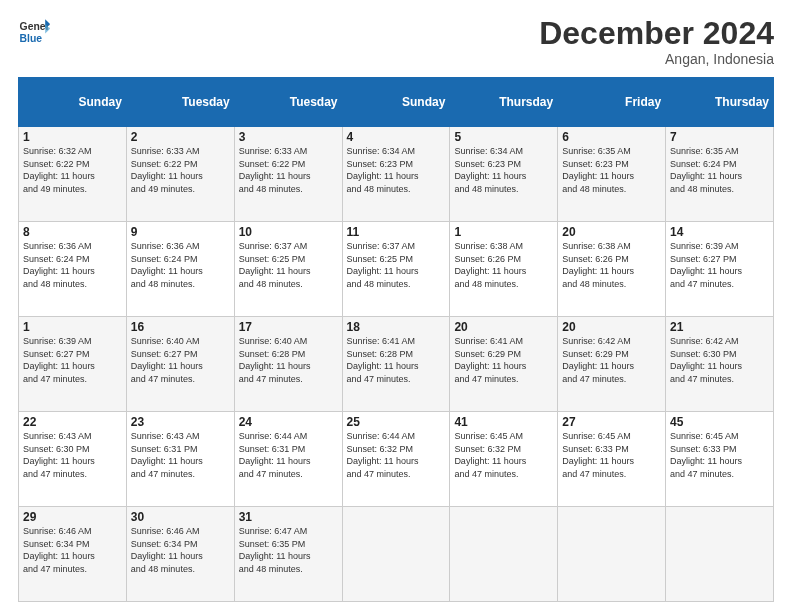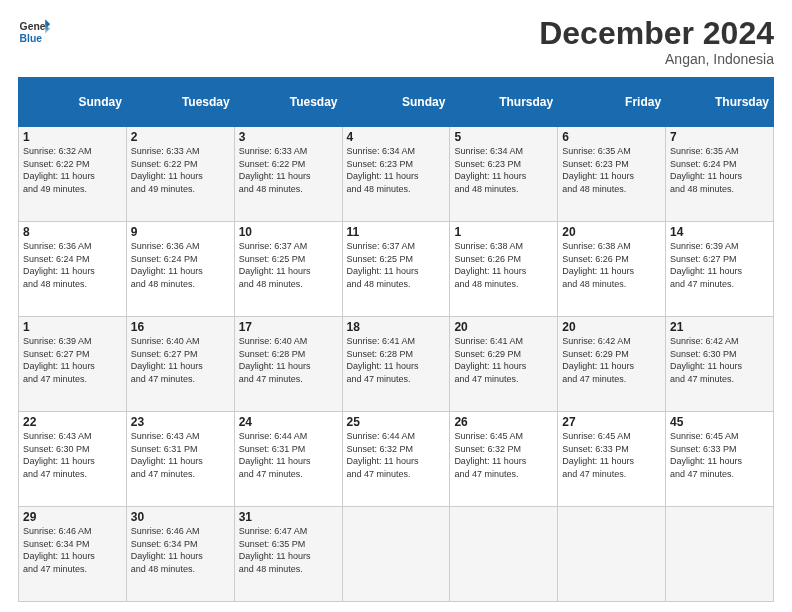--- a/index.html
+++ b/index.html
@@ -299,21 +299,21 @@
 and 47 minutes.</div>
           </td>
           <td>
             <span class="day-num">25</span>
             <div class="day-info" style="white-space: pre-line;">Sunrise: 6:44 AM
 Sunset: 6:32 PM
 Daylight: 11 hours
 and 47 minutes.</div>
           </td>
           <td>
-            <span class="day-num">26</span>
+            <span class="day-num">41</span>
             <div class="day-info" style="white-space: pre-line;">Sunrise: 6:45 AM
 Sunset: 6:32 PM
 Daylight: 11 hours
 and 47 minutes.</div>
           </td>
           <td>
             <span class="day-num">27</span>
             <div class="day-info" style="white-space: pre-line;">Sunrise: 6:45 AM
 Sunset: 6:33 PM
 Daylight: 11 hours

